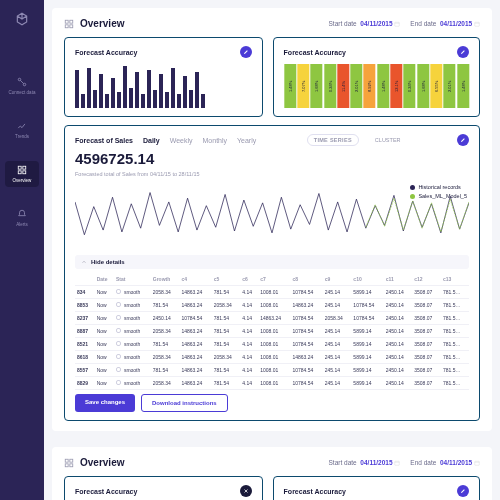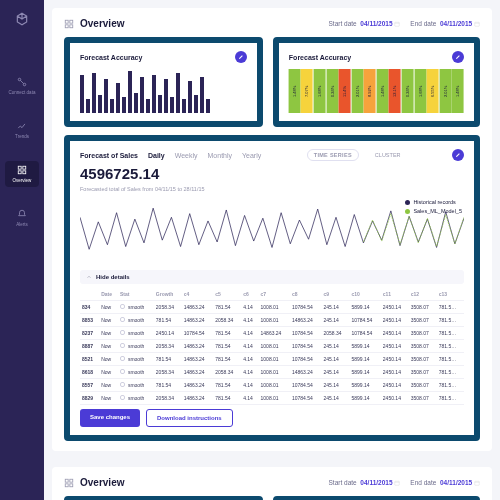--- a/index.html
+++ b/index.html
@@ -15,21 +15,21 @@
   .main { flex:1; display:flex; flex-direction:column; }
 
   .screen { background:#fff; border-radius:4px; margin:8px; padding:10px 12px; display:flex; flex-direction:column; gap:8px; }
   .hdr { display:flex; align-items:center; gap:6px; }
   .hdr h1 { font-size:10px; font-weight:700; }
   .dates { margin-left:auto; display:flex; gap:10px; font-size:6.5px; color:#6a6a8a; }
   .dates .dv { color:#4b3bd6; font-weight:600; }
   .dates svg { width:6px; height:6px; stroke:#bbb; fill:none; vertical-align:middle; }
 
   .row2 { display:flex; gap:10px; }
-  .card { border:6px solid #0c4a6e; border-radius:4px; padding:8px 10px; flex:1; position:relative; display:flex; flex-direction:column; gap:6px;}
+  .card { border:1px solid #0c4a6e; border-radius:4px; padding:8px 10px; flex:1; position:relative; display:flex; flex-direction:column; gap:6px;}
   .card .ct { display:flex; align-items:center; font-size:7px; font-weight:700; }
   .roundbtn { width:12px; height:12px; border-radius:50%; background:#4b3bd6; display:flex; align-items:center; justify-content:center; margin-left:auto; cursor:pointer;}
   .roundbtn svg { width:6px; height:6px; fill:#fff; }
 
   .bars { display:flex; align-items:flex-end; gap:2px; height:44px; }
   .bars div { width:4px; background:#2b2456; }
 
   .heat { display:flex; gap:1px; height:44px; }
   .heat div { flex:1; display:flex; align-items:center; justify-content:center; font-size:4px; color:#1a1a3a; writing-mode:vertical-rl; transform:rotate(180deg); }
 

